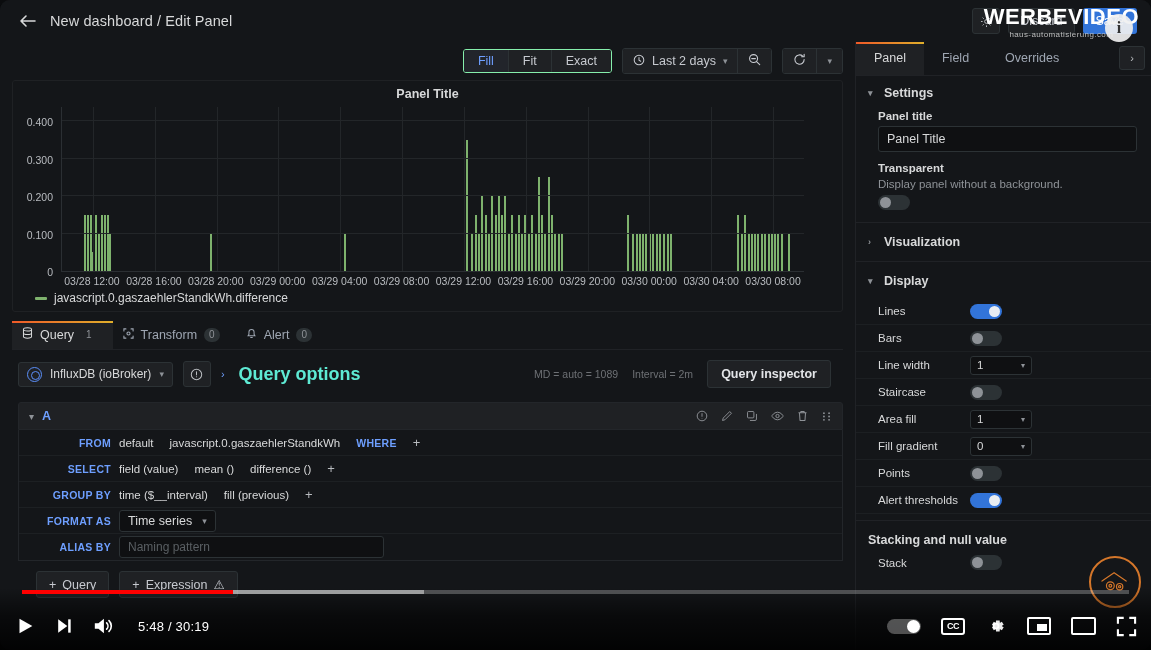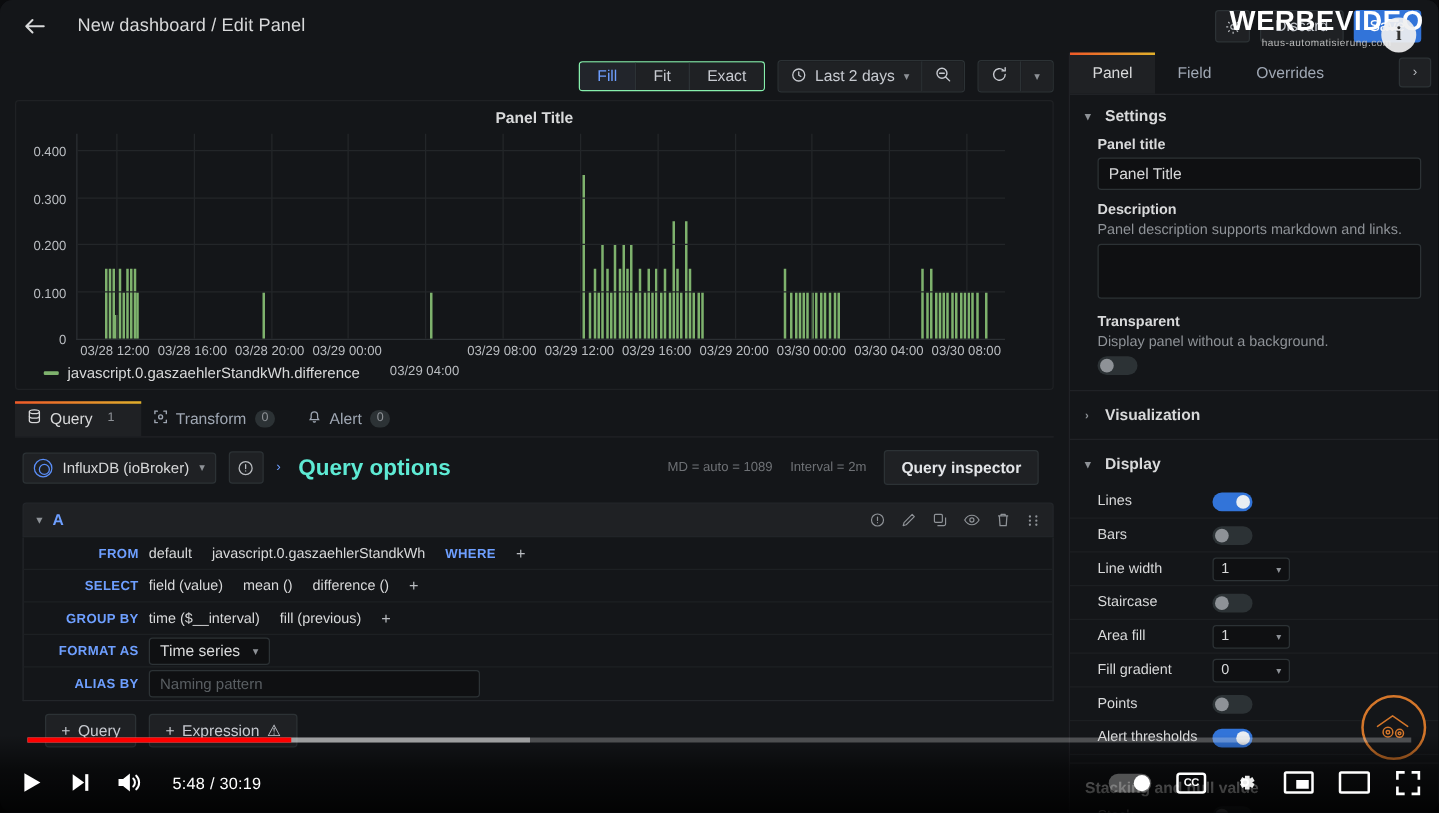--- a/index.html
+++ b/index.html
@@ -24,21 +24,20 @@
     border-radius: 10px;
     overflow: hidden;
   }
   
   .topbar {
     height: 42px;
     display: flex; align-items: center;
     padding: 0 14px;
     background: #141619;
     position: relative;
-    gap: 12px;
   }
   .back-arrow {
     width: 26px; height: 26px;
     display: flex; align-items: center; justify-content: center;
     color: #d8d9da; font-size: 17px;
     cursor: pointer;
   }
   .crumb {
     font-size: 14.5px; color: #d8d9da;
     margin-left: 10px; letter-spacing: .1px;
@@ -507,21 +506,21 @@
                   <div class="gl-v" style="left: 70.8333%;"></div>
                   <div class="gl-v" style="left: 79.1667%;"></div>
                   <div class="gl-v" style="left: 87.5%;"></div>
                   <div class="gl-v" style="left: 95.8333%;"></div>
                 </div>
               <div class="x-labels">
                   <div class="x-lab" style="left: 4.16667%;">03/28 12:00</div>
                   <div class="x-lab" style="left: 12.5%;">03/28 16:00</div>
                   <div class="x-lab" style="left: 20.8333%;">03/28 20:00</div>
                   <div class="x-lab" style="left: 29.1667%;">03/29 00:00</div>
-                  <div class="x-lab" style="left: 37.5%; margin-top: 16px;">03/29 04:00</div>
+                  <div class="x-lab" style="left: 37.5%;">03/29 04:00</div>
                   <div class="x-lab" style="left: 45.8333%;">03/29 08:00</div>
                   <div class="x-lab" style="left: 54.1667%;">03/29 12:00</div>
                   <div class="x-lab" style="left: 62.5%;">03/29 16:00</div>
                   <div class="x-lab" style="left: 70.8333%;">03/29 20:00</div>
                   <div class="x-lab" style="left: 79.1667%;">03/30 00:00</div>
                   <div class="x-lab" style="left: 87.5%;">03/30 04:00</div>
                   <div class="x-lab" style="left: 95.8333%;">03/30 08:00</div>
                 </div>
             </div>
             <div class="legend">
@@ -695,25 +694,20 @@
           <div class="sec-head">
             <span class="sec-caret">▾</span>
             <span>Settings</span>
           </div>
 
           <div class="field">
             <div class="field-label">Panel title</div>
             <input class="text-input" value="Panel Title" style="">
           </div>
 
-          <div class="field">
-            <div class="field-label">Description</div>
-            <div class="field-sub">Panel description supports markdown and links.</div>
-            <textarea class="text-area" style=""></textarea>
-          </div>
 
           <div class="field">
             <div class="field-label">Transparent</div>
             <div class="field-sub">Display panel without a background.</div>
             <div class="toggle"></div>
           </div>
 
           <div class="sec-div"></div>
           <div class="sec-head">
             <span class="sec-caret">›</span>

